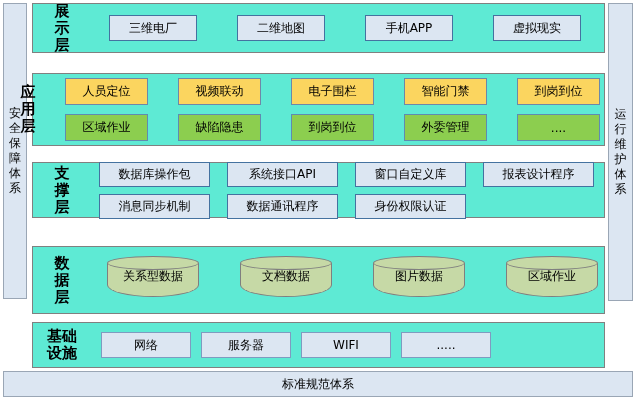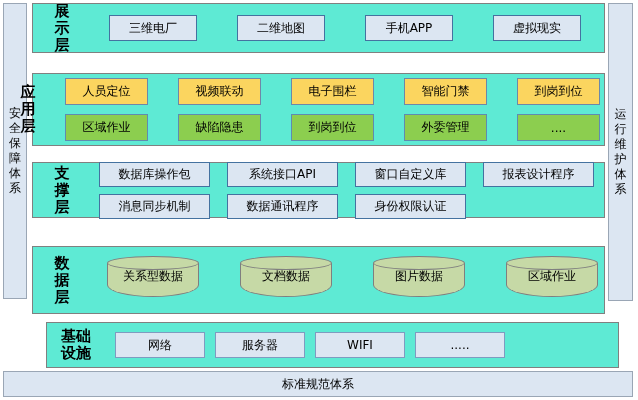--- a/index.html
+++ b/index.html
@@ -120,21 +120,21 @@
   .node.blue   { background: #dce6f2; border-color: #4472a0; }
   .node.yellow { background: #fbd55f; border-color: #6d88a8; }
   .node.green  { background: #8cce4f; border-color: #5f8bb0; }
   .node.thin   { border-color: #7f9bc0; }
 
   
   #layer-presentation { top: 3px;   height: 50px; }
   #layer-application  { top: 73px;  height: 73px; justify-content: flex-end; }
   #layer-support      { top: 162px; height: 56px; }
   #layer-data         { top: 246px; height: 68px; }
-  #layer-infra        { top: 322px; height: 46px; margin-left: 14px; }
+  #layer-infra        { top: 322px; height: 46px; }
 
   
   #layer-presentation .node { width: 88px; height: 26px; }
   #layer-presentation .row  { gap: 40px; padding-left: 14px; }
 
   
   #layer-application .layer-body { gap: 9px; }
   #layer-application .row   { gap: 30px; padding-left: 4px; }
   #layer-application .node  { width: 83px; height: 27px; }
 

